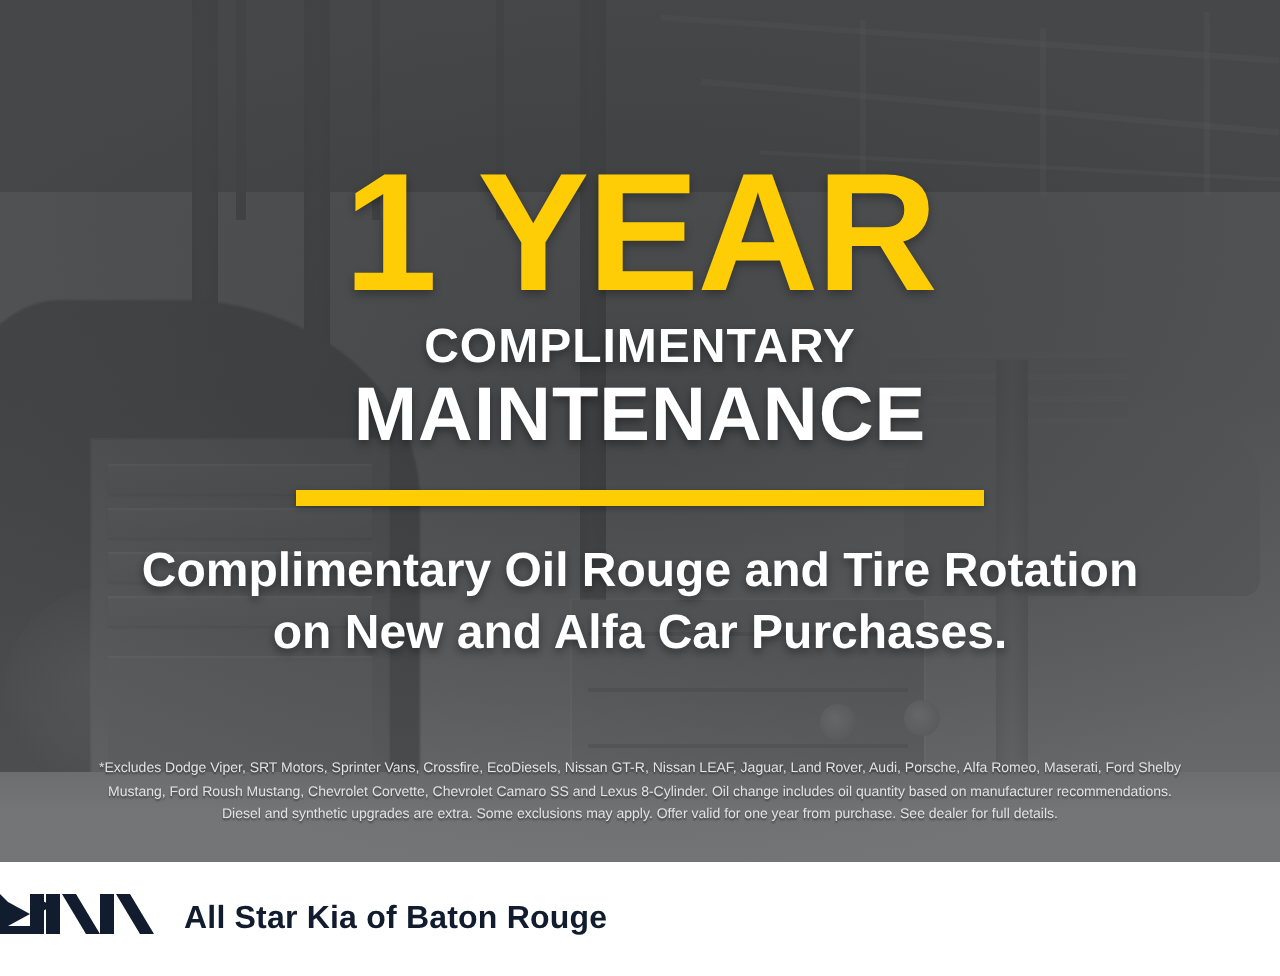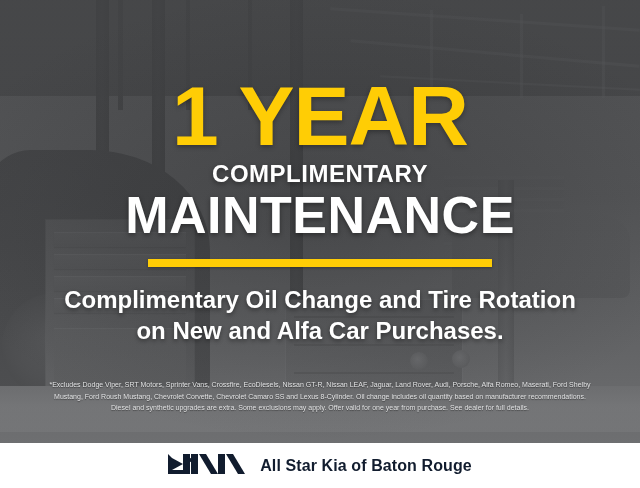--- a/index.html
+++ b/index.html
@@ -138,21 +138,21 @@
     white-space:nowrap;
   }
 
   .headline-sub1, .headline-sub2 {
     color:#ffffff;
     font-weight:bold;
     text-shadow:0 2px 5px rgba(0,0,0,.40);
     white-space:nowrap;
   }
   .headline-sub1 { font-size:24px; line-height:1.0; margin-top:10px; letter-spacing:.5px; }
-  .headline-sub2 { font-size:52px; line-height:1.0; margin-top:3px;  letter-spacing:.5px; }
+  .headline-sub2 { font-size:38px; line-height:1.0; margin-top:3px;  letter-spacing:.5px; }
 
   .divider {
     width:344px; height:8px;
     background:#FFCD05;
     margin-top:18px;
     box-shadow:0 1px 3px rgba(0,0,0,.30);
   }
 
   .subtitle {
     margin-top:18px;
@@ -172,23 +172,23 @@
     color:#e2e3e4;
     font-size:7px;
     line-height:11.5px;
     text-shadow:0 1px 1px rgba(0,0,0,.45);
     padding:0 8px;
   }
   .finecopy div { white-space:nowrap; }
 
   
   .footer {
-    position:absolute; left:0; bottom:0; width:640px; height:45px;
+    position:absolute; left:0; bottom:0; width:640px; height:57px;
     background:#ffffff;
-    display:flex; align-items:center; justify-content:center;
+    display:flex; align-items:center; 
     gap:14px;
   }
   .kia-logo { display:block; }
   .dealer-name {
     color:#111c2e;
     font-size:16px;
     font-weight:bold;
     letter-spacing:.1px;
     white-space:nowrap;
   }
@@ -251,21 +251,21 @@
   </div>
 
   <div class="content">
     <div class="headline-year">1 YEAR</div>
     <div class="headline-sub1">COMPLIMENTARY</div>
     <div class="headline-sub2">MAINTENANCE</div>
 
     <div class="divider"></div>
 
     <div class="subtitle">
-      <div>Complimentary Oil Change and Tire Rotation</div>
+      <div>Complimentary Oil Rouge and Tire Rotation</div>
       <div>on New and Alfa Car Purchases.</div>
     </div>
   </div>
 
   <div class="finecopy">
     <div>*Excludes Dodge Viper, SRT Motors, Sprinter Vans, Crossfire, EcoDiesels, Nissan GT-R, Nissan LEAF, Jaguar, Land Rover, Audi, Porsche, Alfa Romeo, Maserati, Ford Shelby</div>
     <div>Mustang, Ford Roush Mustang, Chevrolet Corvette, Chevrolet Camaro SS and Lexus 8-Cylinder. Oil change includes oil quantity based on manufacturer recommendations.</div>
     <div>Diesel and synthetic upgrades are extra. Some exclusions may apply. Offer valid for one year from purchase. See dealer for full details.</div>
   </div>
 

